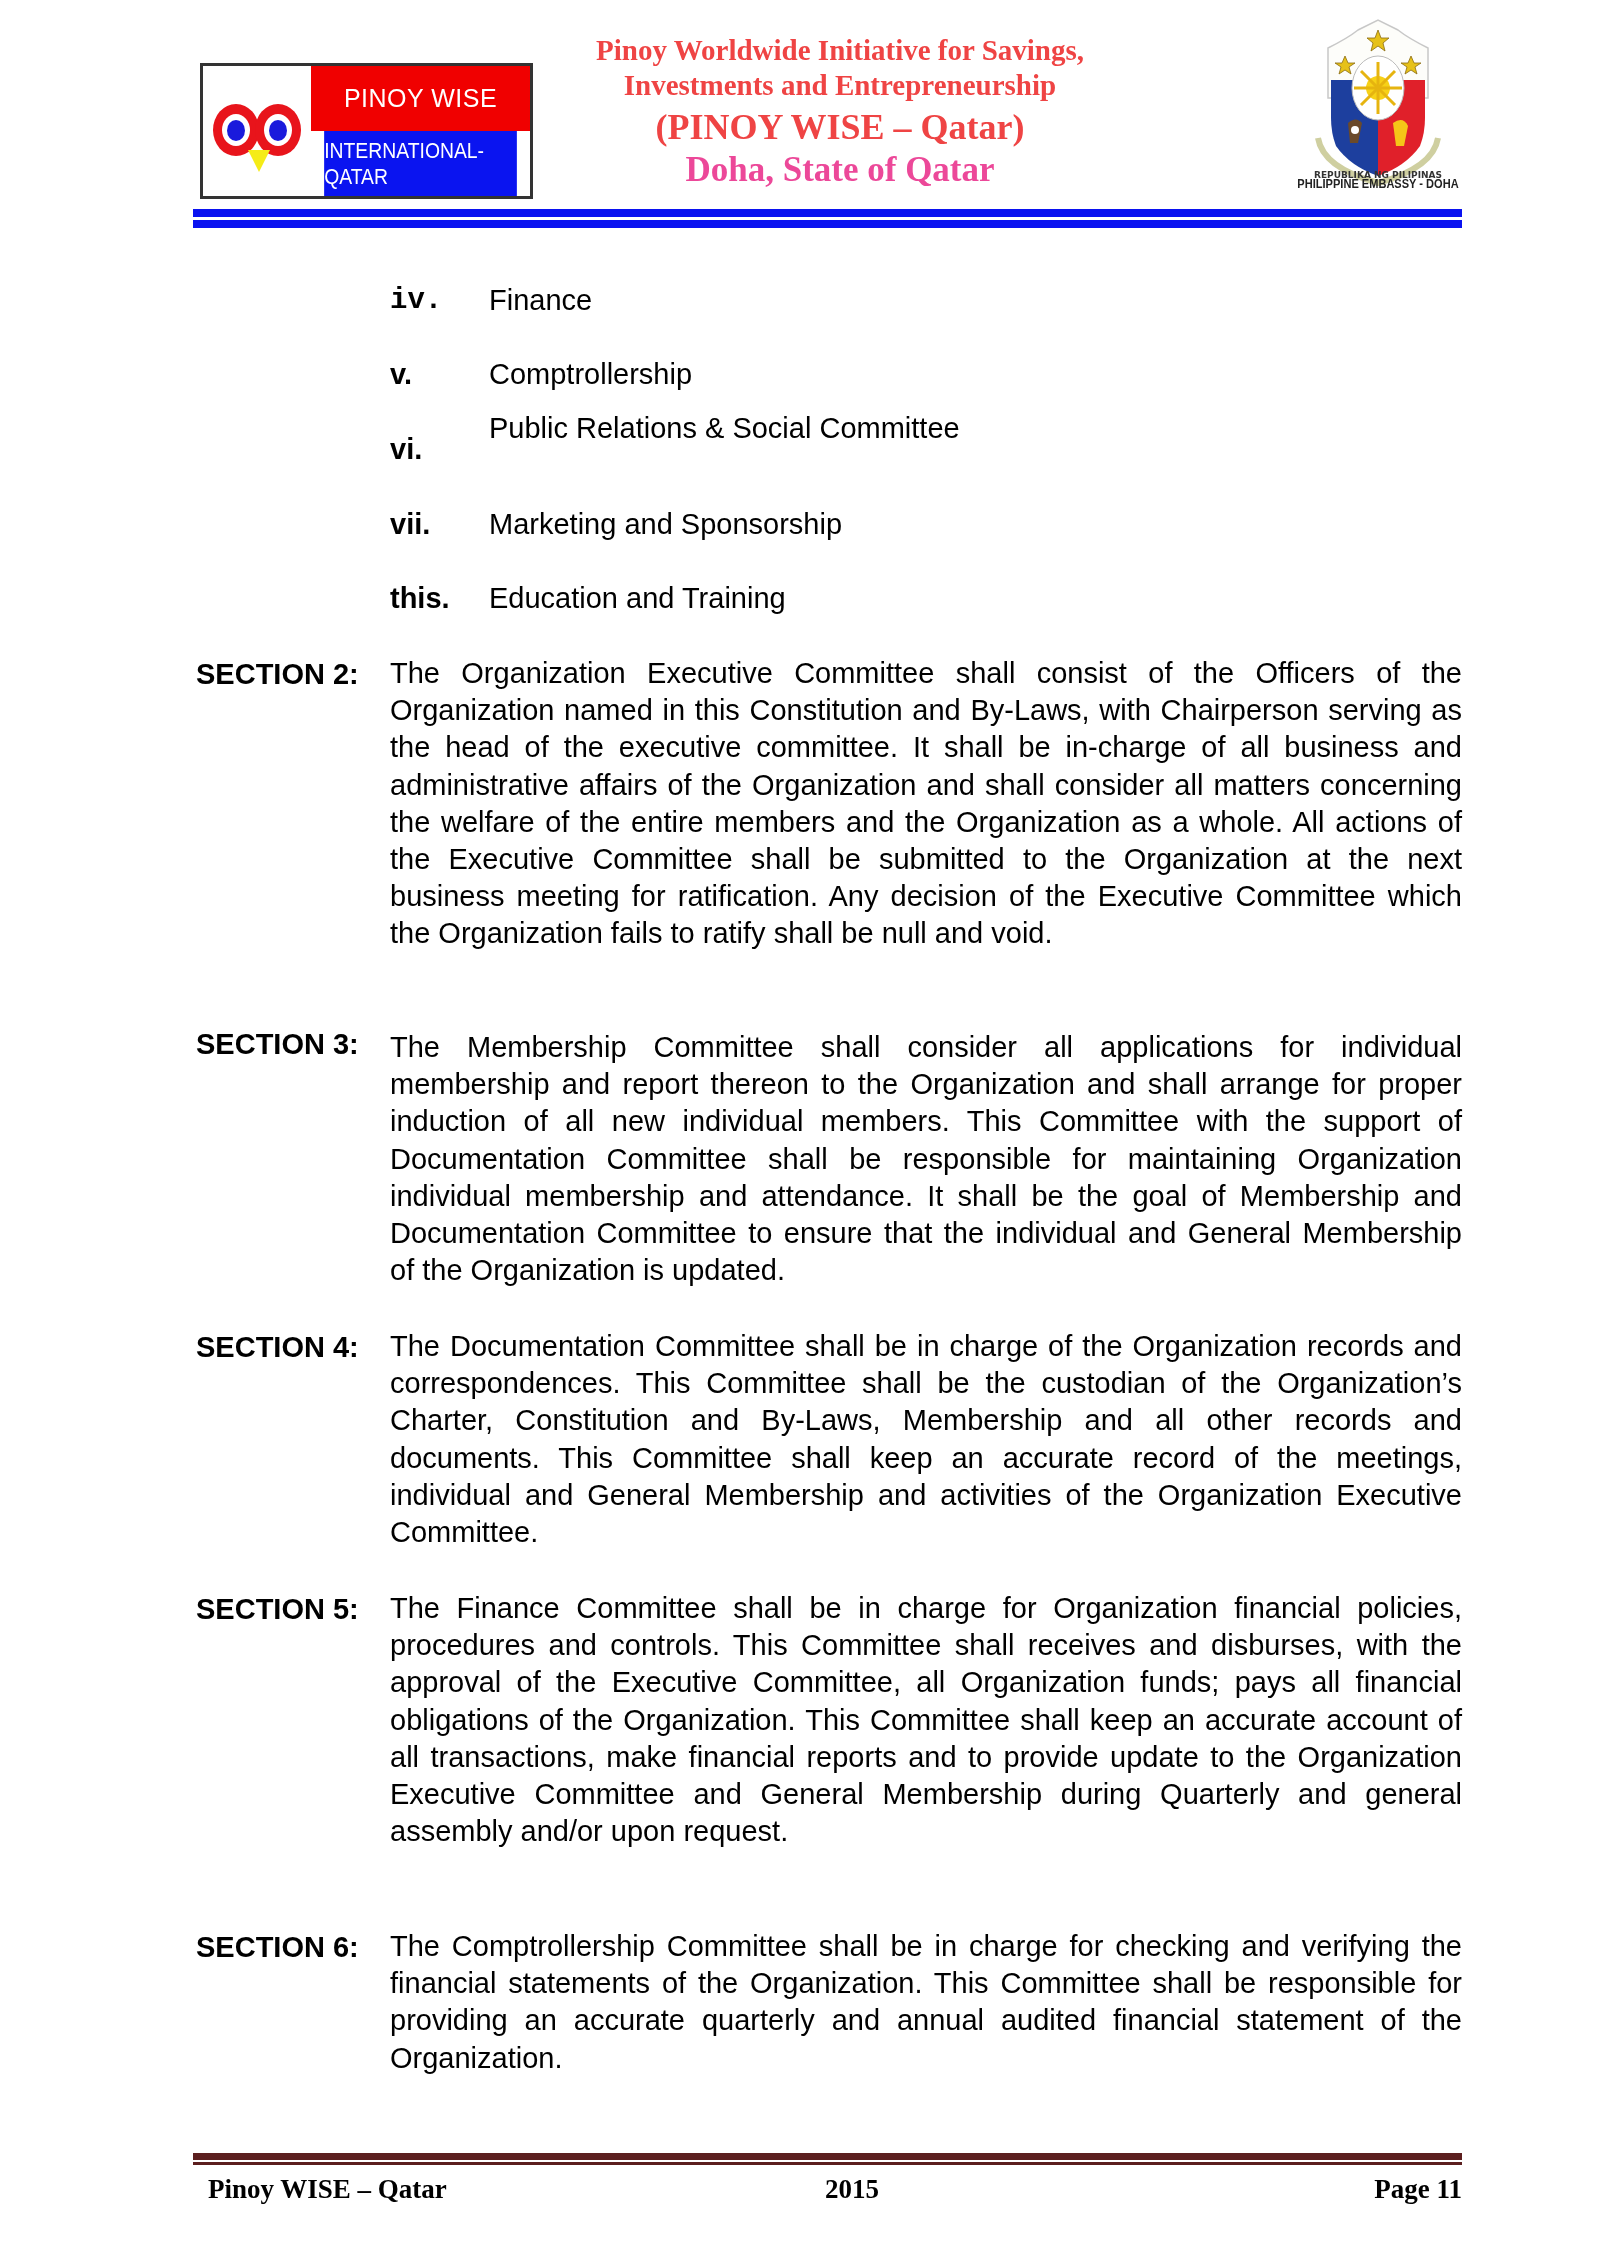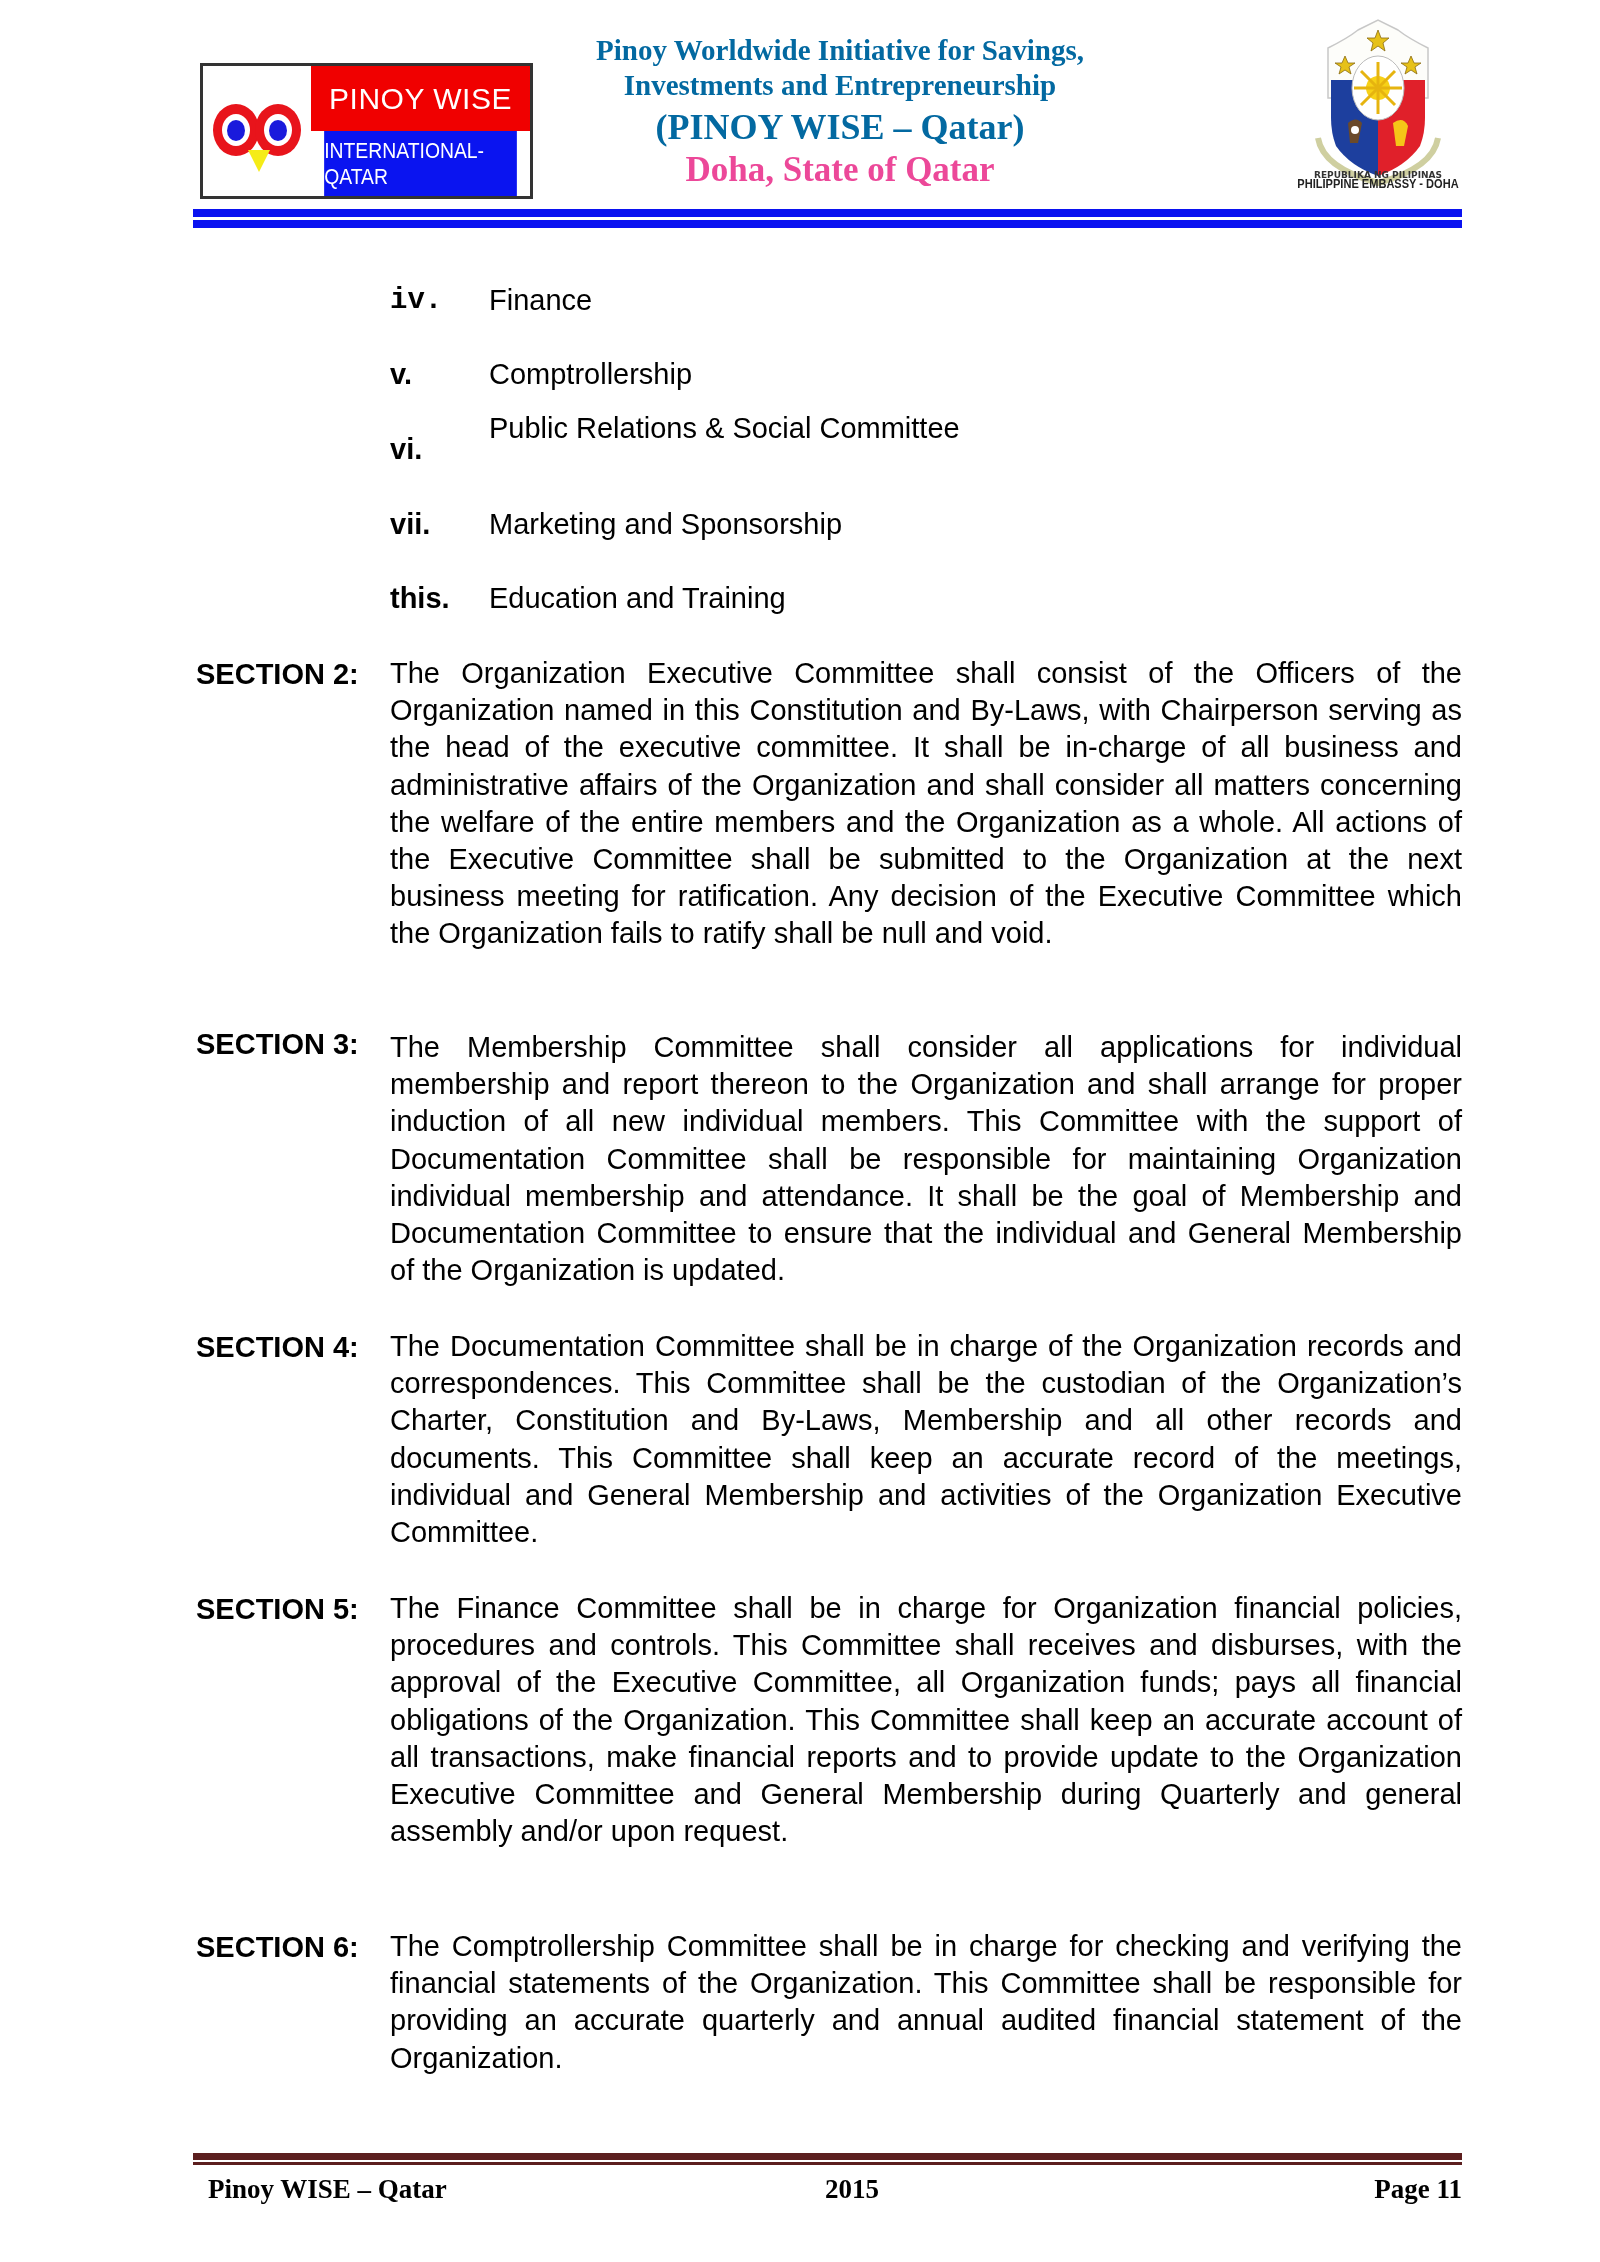--- a/index.html
+++ b/index.html
@@ -7,24 +7,24 @@
   .abs { position:absolute; }
 
   
   .logo { left:200px; top:63px; width:333px; height:136px; border:3px solid #333; box-sizing:border-box; display:flex; background:#fff; }
   .logo-owl { width:108px; height:100%; position:relative; }
   .eye { position:absolute; top:38px; width:46px; height:52px; border-radius:50%; background:#e8141b; }
   .eye .w { position:absolute; left:9px; top:10px; width:28px; height:32px; border-radius:50%; background:#fff; }
   .eye .p { position:absolute; left:14px; top:16px; width:18px; height:21px; border-radius:50%; background:#1a1adc; }
   .beak { position:absolute; left:45px; top:84px; width:0; height:0; border-left:11px solid transparent; border-right:11px solid transparent; border-top:22px solid #f5ec17; }
   .logo-right { flex:1; display:flex; flex-direction:column; }
-  .logo-top { flex:1; background:#f00000; color:#fff; font-size:30px; display:flex; align-items:center; justify-content:center; letter-spacing:0.5px; }
+  .logo-top { flex:1; background:#f00000; color:#fff; font-size:25px; display:flex; align-items:center; justify-content:center; letter-spacing:0.5px; }
   .logo-bot { flex:1; background:#0a14f0; color:#fff; font-size:22px; display:flex; align-items:center; justify-content:center; transform:scaleX(0.88); font-weight:normal; }
 
-  .htext { left:540px; width:600px; text-align:center; font-family:"Liberation Serif", serif; font-weight:bold; color:#0369a1; line-height:1; }
+  .htext { left:540px; width:600px; text-align:center; font-family:"Liberation Serif", serif; font-weight:bold; color:#ef4444; line-height:1; }
   .h1 { top:36px; font-size:29px; }
   .h2 { top:71px; font-size:29px; }
   .h3 { top:109px; font-size:36px; }
   .h4 { top:152px; font-size:35px; color:#ec4899; }
 
   .emblem { left:1298px; top:18px; width:160px; height:180px; }
   .emb-caption { left:1280px; top:176px; width:196px; text-align:center; font-size:13px; font-weight:bold; color:#222; transform:scaleX(0.85); }
 
   .hline { left:193px; width:1269px; height:8px; background:#0a12f0; }
 

